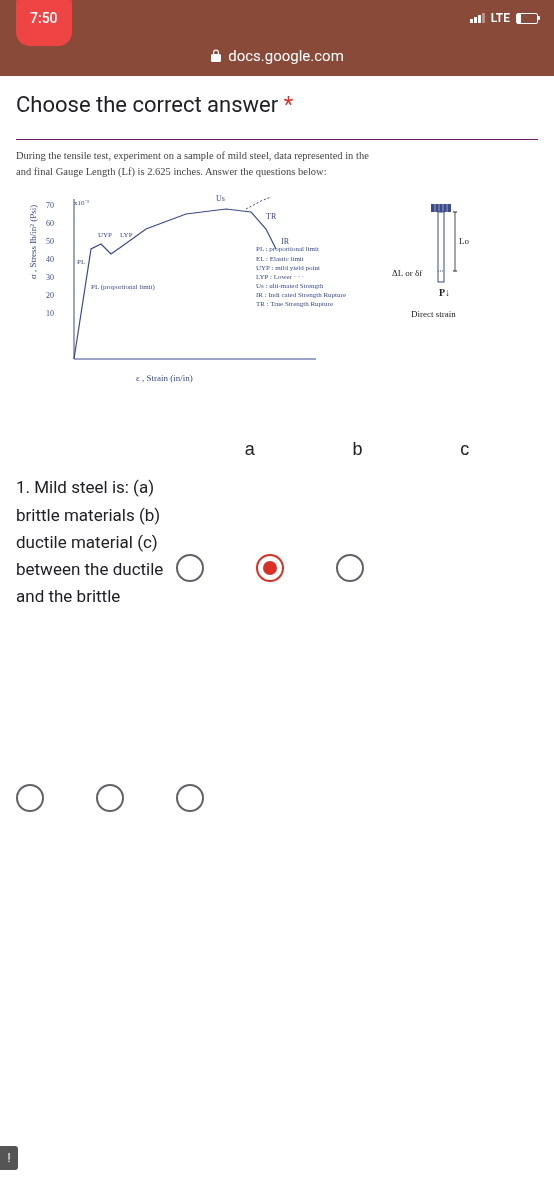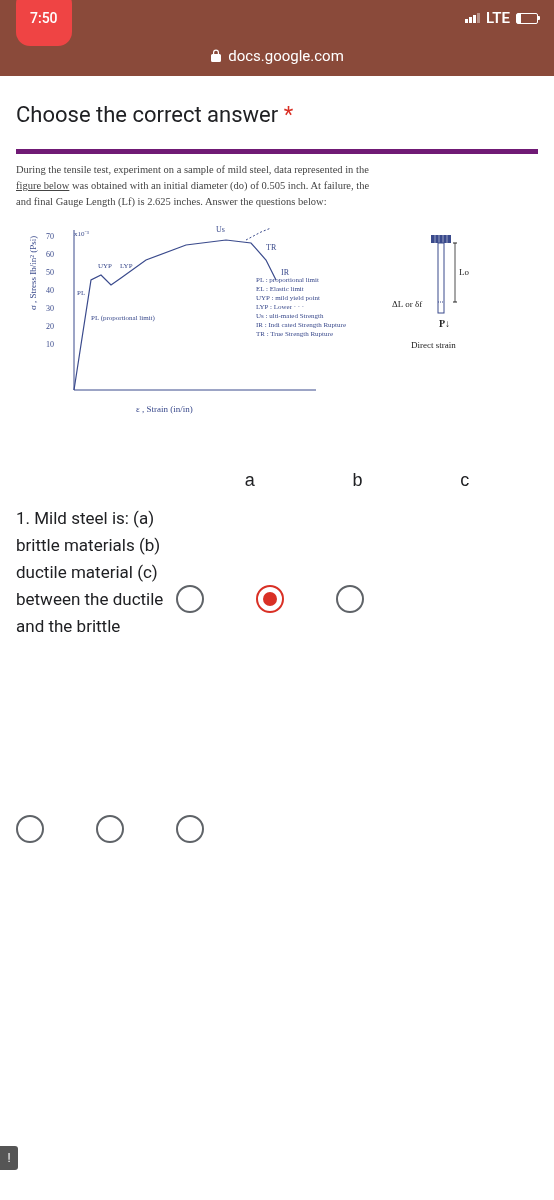--- a/index.html
+++ b/index.html
@@ -45,21 +45,21 @@
     .signal-bars span {
       width: 3px;
       background: #fff;
       display: block;
     }
     .signal-bars span:nth-child(1){height:4px;}
     .signal-bars span:nth-child(2){height:6px;}
     .signal-bars span:nth-child(3){height:8px;}
     .signal-bars span:nth-child(4){height:10px; background: rgba(255,255,255,0.4);}
     .lte {
-      font-size: 15px;
+      font-size: 12px;
       font-weight: 600;
     }
     .battery {
       width: 22px;
       height: 11px;
       border: 1.5px solid #fff;
       border-radius: 2px;
       position: relative;
     }
     .battery::after {
@@ -83,34 +83,34 @@
       display: flex;
       align-items: center;
       justify-content: center;
       gap: 6px;
       color: #fff;
       font-size: 15px;
     }
     .lock-svg { width: 12px; height: 14px; }
     .page-content {
       background: #fff;
-      padding: 26px 16px 0 16px;
+      padding: 16px 16px 0 16px;
     }
     .page-title {
       font-size: 22px;
       font-weight: 400;
       color: #202124;
       margin-bottom: 6px;
     }
     .req {
       color: #d93025;
       font-size: 22px;
     }
     .passage {
-      border-top: 5px solid #701a75;
+      border-top: 1px solid #701a75;
       margin-top: 22px;
       padding-top: 8px;
       font-family: Georgia, serif;
       font-size: 10.5px;
       color: #444;
       line-height: 1.45;
     }
     .passage p {
       margin-bottom: 1px;
     }
@@ -258,23 +258,20 @@
 </div>
 
 <div class="page-content">
   <div class="page-title">
     <span>Choose the correct answer</span>
     <span class="req">*</span>
   </div>
 
   <div class="passage">
     <p>During the tensile test, experiment on a sample of mild steel, data represented in the</p>
-    <p>
-      <span class="underline">figure below</span><span> was obtained with an initial diameter (do) of 0.505 inch. At failure, the</span>
-    </p>
     <p>and final Gauge Length (Lf) is 2.625 inches. Answer the questions below:</p>
   </div>
 
   <div class="graph-area">
     <svg class="graph-svg" width="300" height="200">
       <line x1="38" y1="10" x2="38" y2="170" stroke="#3a4a8c" stroke-width="1"></line>
       <line x1="38" y1="170" x2="280" y2="170" stroke="#3a4a8c" stroke-width="1"></line>
       <polyline points="38,170 55,60 65,55 75,65 85,58 110,40 150,25 190,20 215,23 230,40 240,60" fill="none" stroke="#3a4a8c" stroke-width="1.2"></polyline>
       <polyline points="210,20 225,12 235,8" fill="none" stroke="#3a4a8c" stroke-width="1" stroke-dasharray="2,2"></polyline>
       <text x="180" y="12" font-size="8" font-family="cursive" fill="#3a4a8c">Us</text>

